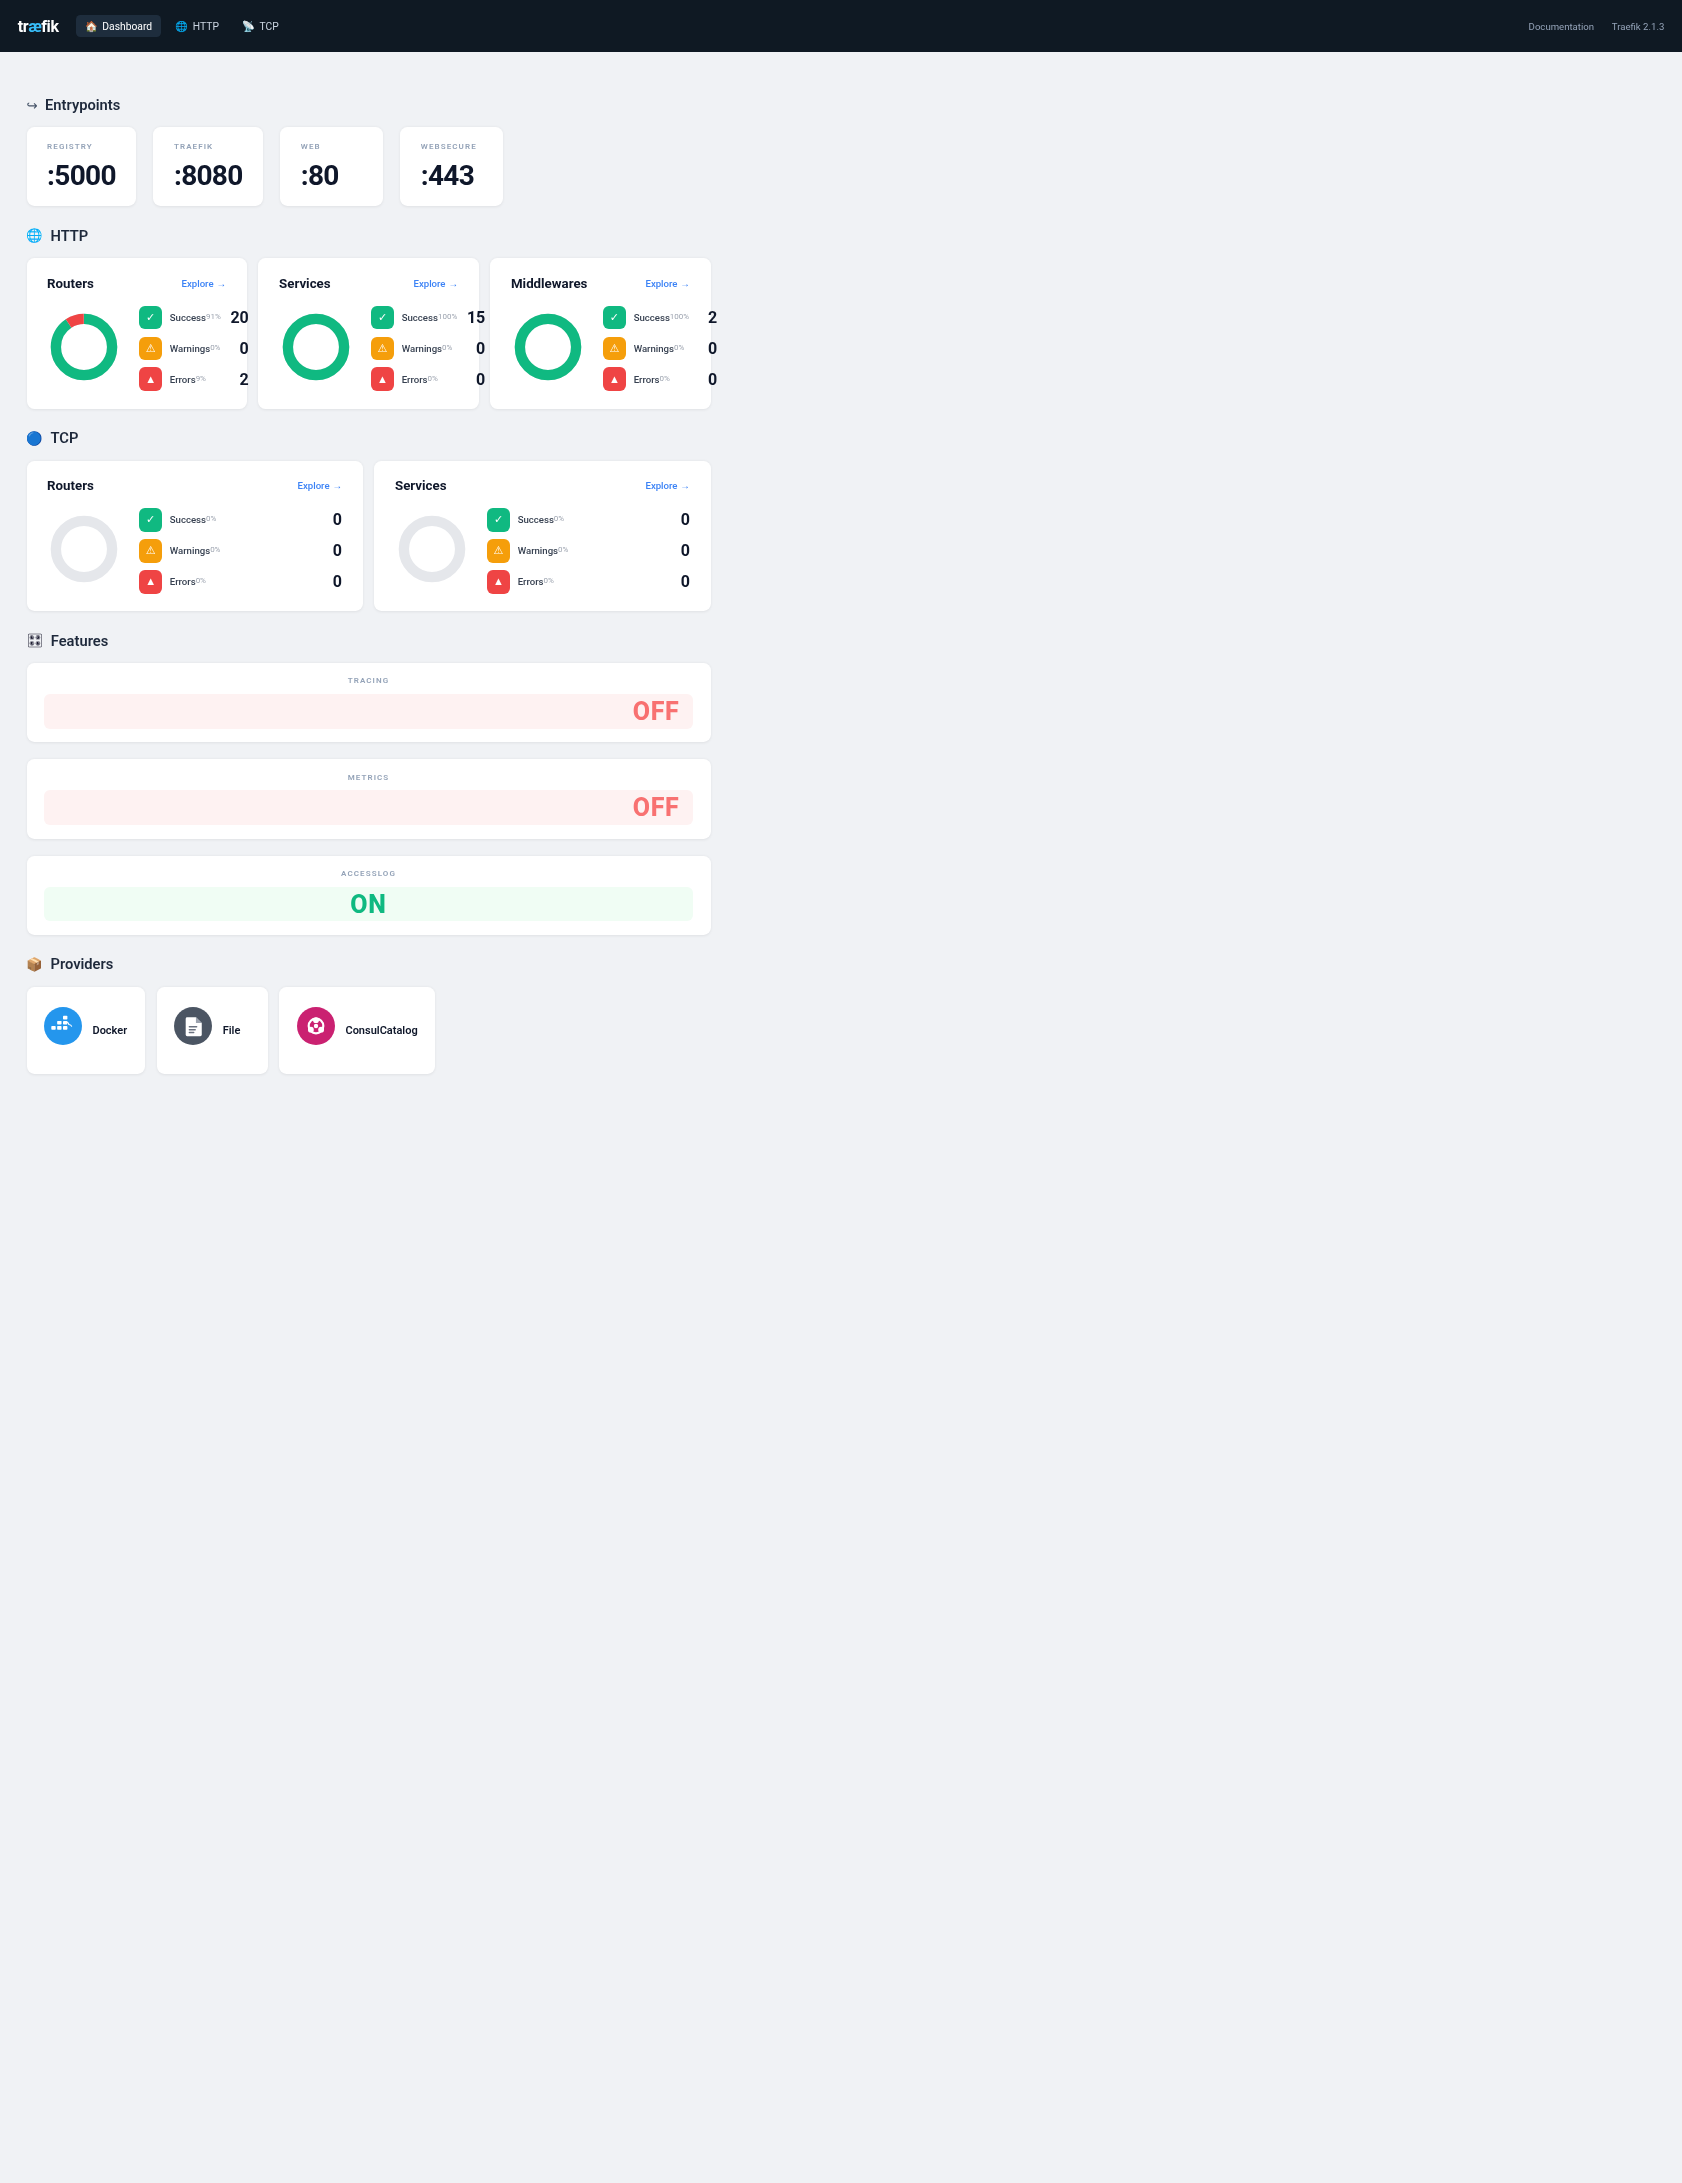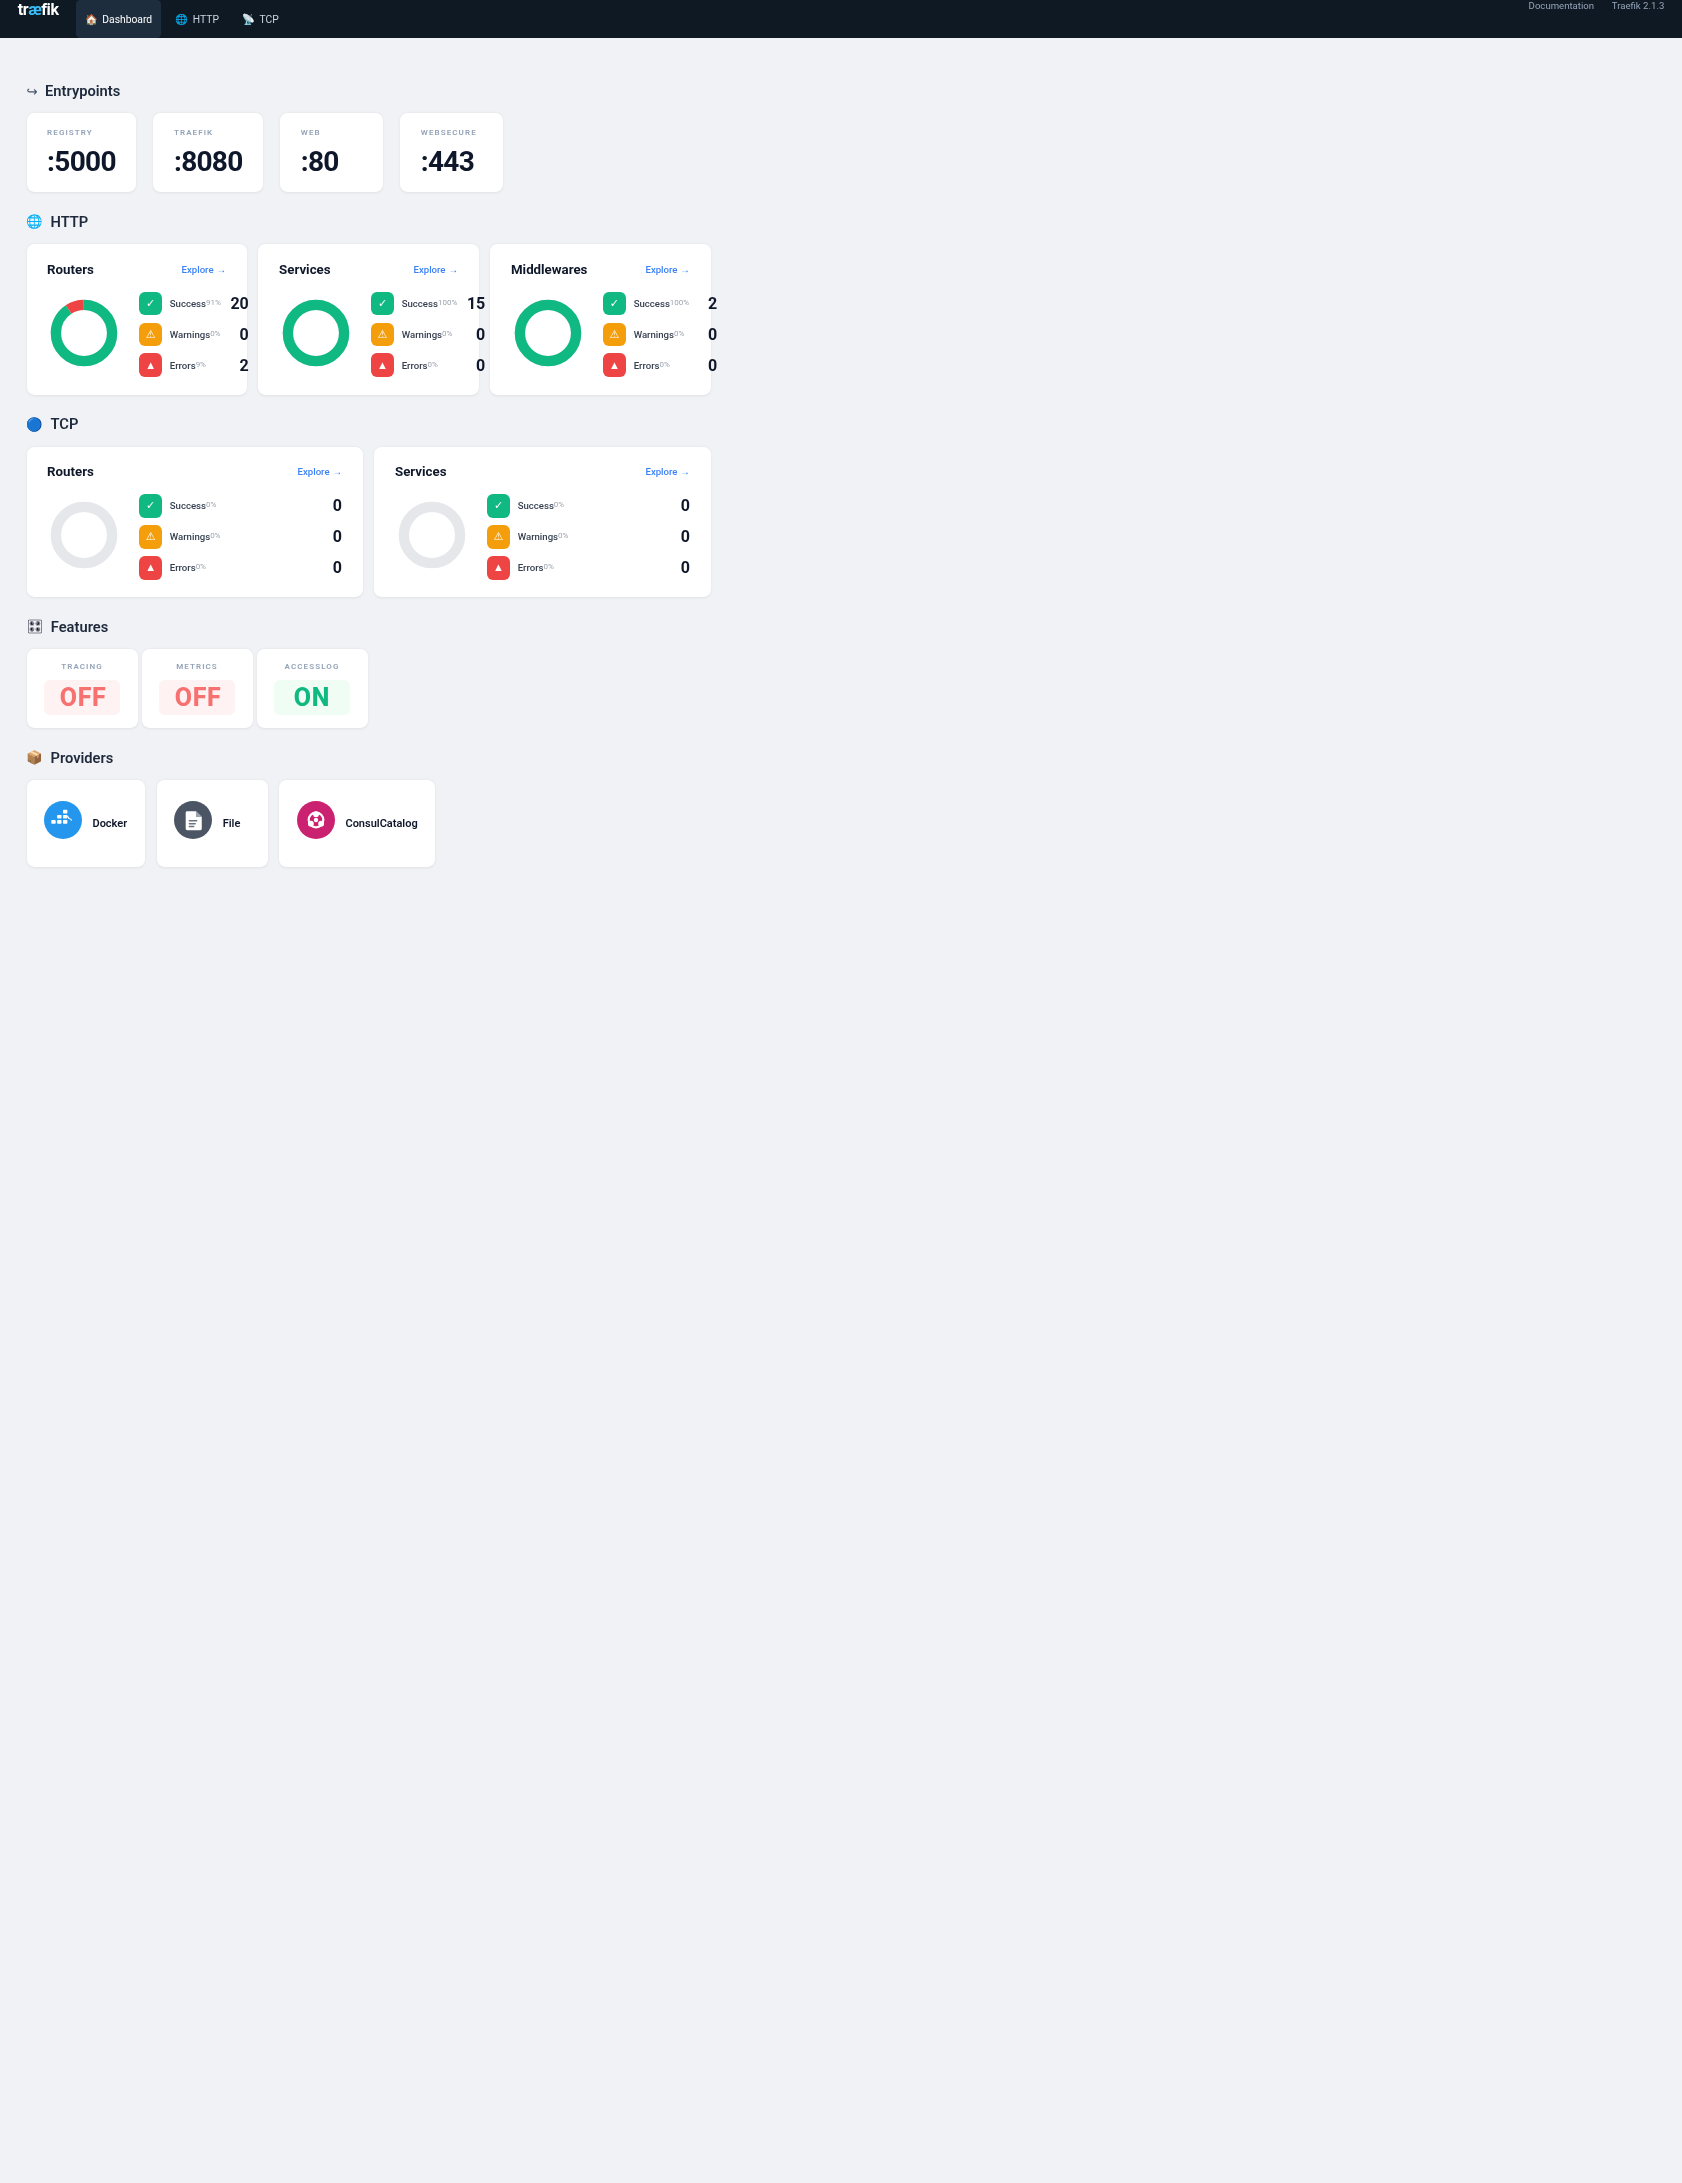--- a/index.html
+++ b/index.html
@@ -2,22 +2,23 @@
 <html style="font-size:11.8px"><head>
   <meta charset="utf-8">
   <style>
     * { box-sizing: border-box; margin: 0; padding: 0; }
     body { font-family: -apple-system, BlinkMacSystemFont, 'Segoe UI', Roboto, sans-serif; background: #f0f2f5; color: #1a1a2e; }
 
     
     nav {
       background: #0f1923;
       display: flex;
+      align-items: center;
       padding: 0 17.7px;
-      height: 38px;
+      height: 52px;
       gap: 5.9px;
     }
     .nav-logo {
       color: white;
       font-size: 16px;
       font-weight: 700;
       margin-right: 11.8px;
       letter-spacing: -0.4px;
     }
     .nav-logo span { color: #38bdf8; }
@@ -134,21 +135,21 @@
     }
     .badge-success { background: #10b981; color: white; }
     .badge-warning { background: #f59e0b; color: white; }
     .badge-error { background: #ef4444; color: white; }
     .stat-label-group { display: flex; flex: 1; }
     .stat-label { font-size: 9.6px; color: #374151; font-weight: 500; }
     .stat-pct { font-size: 8px; color: #9ca3af; }
     .stat-count { font-size: 16px; font-weight: 700; color: #0f172a; min-width: 20.6px; text-align: right; }
 
     
-    .features-grid { display: flex; gap: 4px; flex-wrap: wrap; }
+    .features-grid { display: flex; gap: 17px; flex-wrap: wrap; flex-direction: column; }
     .feature-card {
       background: white;
       border-radius: 7.4px;
       padding: 13.3px 17.7px;
       min-width: 111px;
       text-align: center;
       box-shadow: 0 0.7px 2.9px rgba(0,0,0,0.07);
     }
     .feature-label {
       font-size: 8px;

